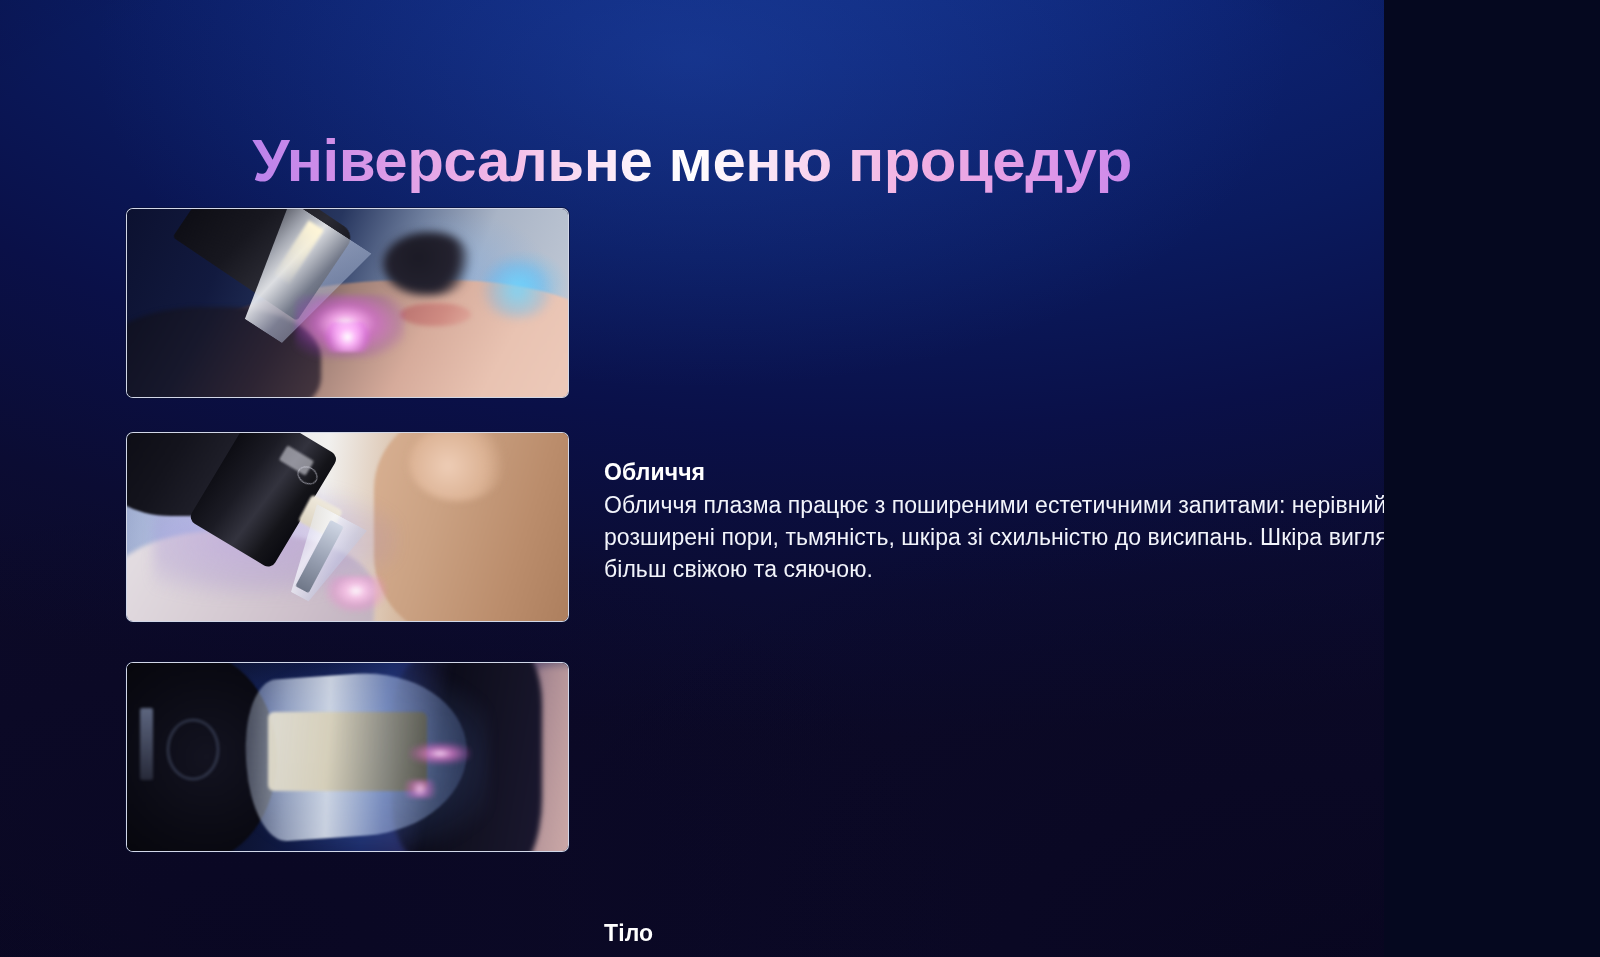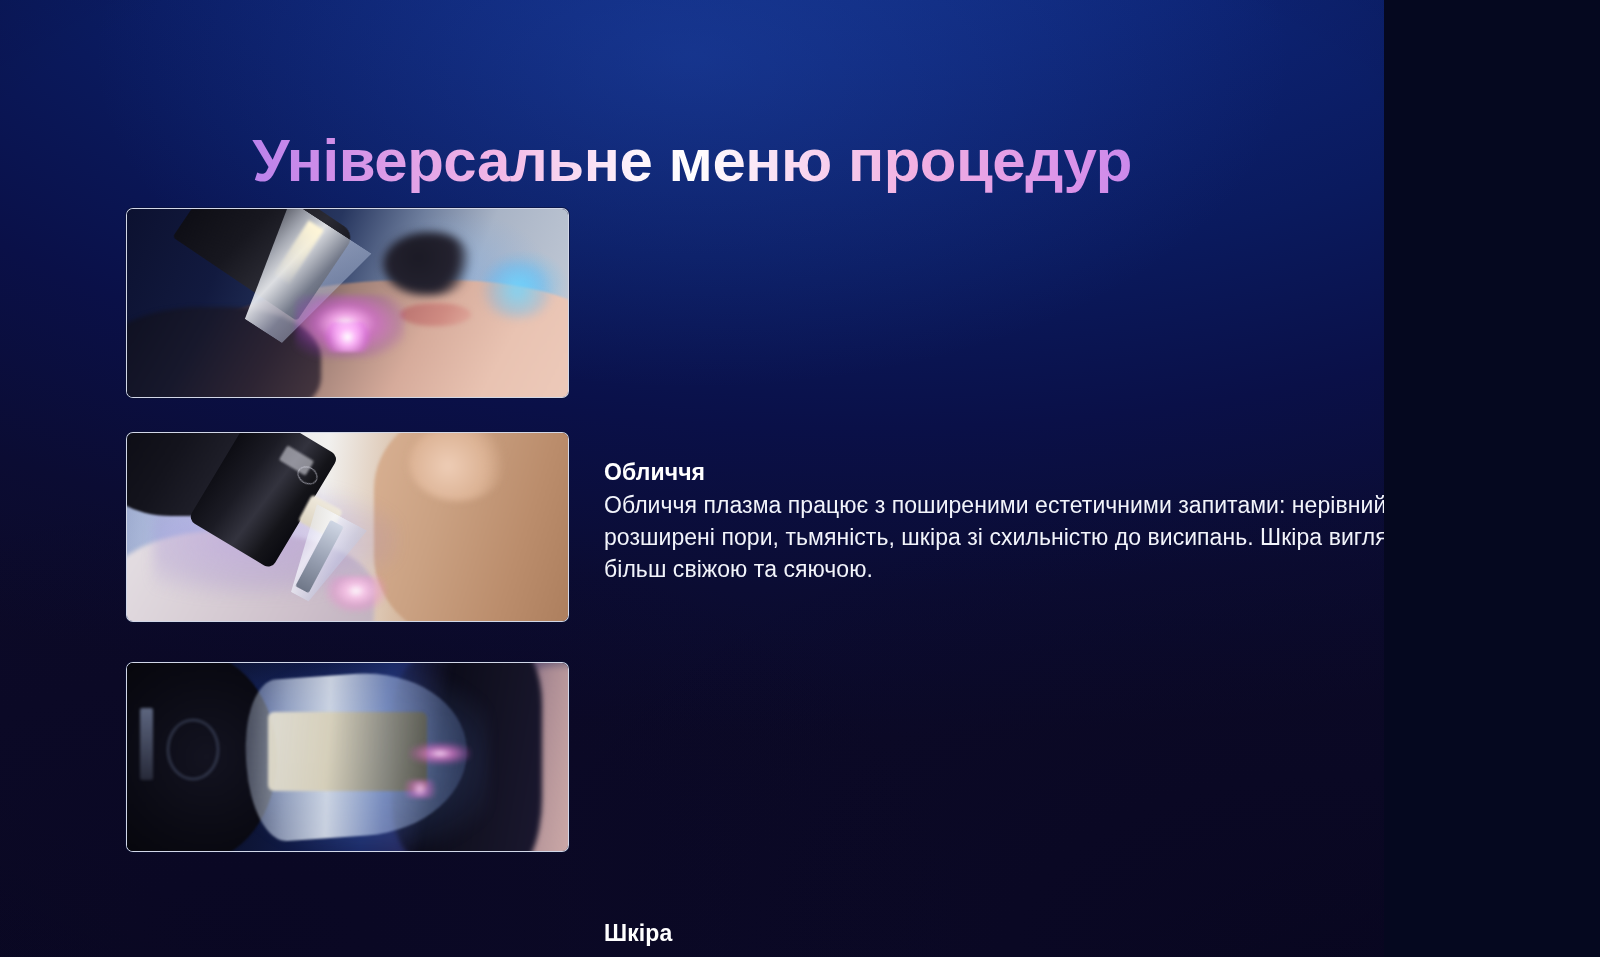--- a/index.html
+++ b/index.html
@@ -447,21 +447,21 @@
             <div class="dev2-body"></div>
             <div class="dev2-label"></div>
             <div class="dev2-ring"></div>
             <div class="dev2-white-insert"></div>
             <div class="dev2-tip"></div>
             <div class="dev2-rod"></div>
             <div class="plasma2"></div>
           </div>
         </div>
         <div class="text-col tc-2">
-          <p class="item-title">Шкіра</p>
+          <p class="item-title">Тіло</p>
           <p class="item-desc">Технологія працює з текстурою шкіри: шия, руки, ділянки зі розтяжками, рубцями або поодинокими висипаннями на тілі.</p>
         </div>
       </div>
 
       <div class="row row-3">
         <div class="thumb">
           <div class="pic pic-scalp">
             <div class="scalp-skin"></div>
             <div class="scalp-hair"></div>
             <div class="dev3-glow"></div>

